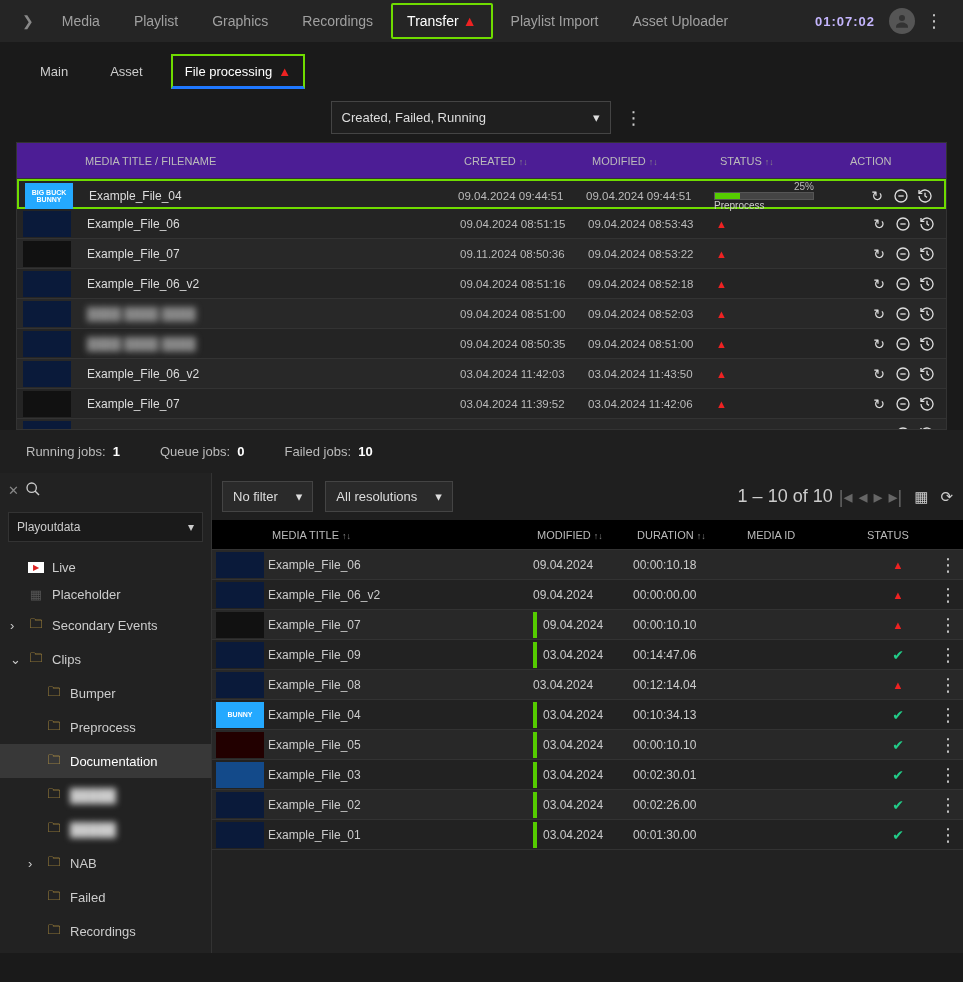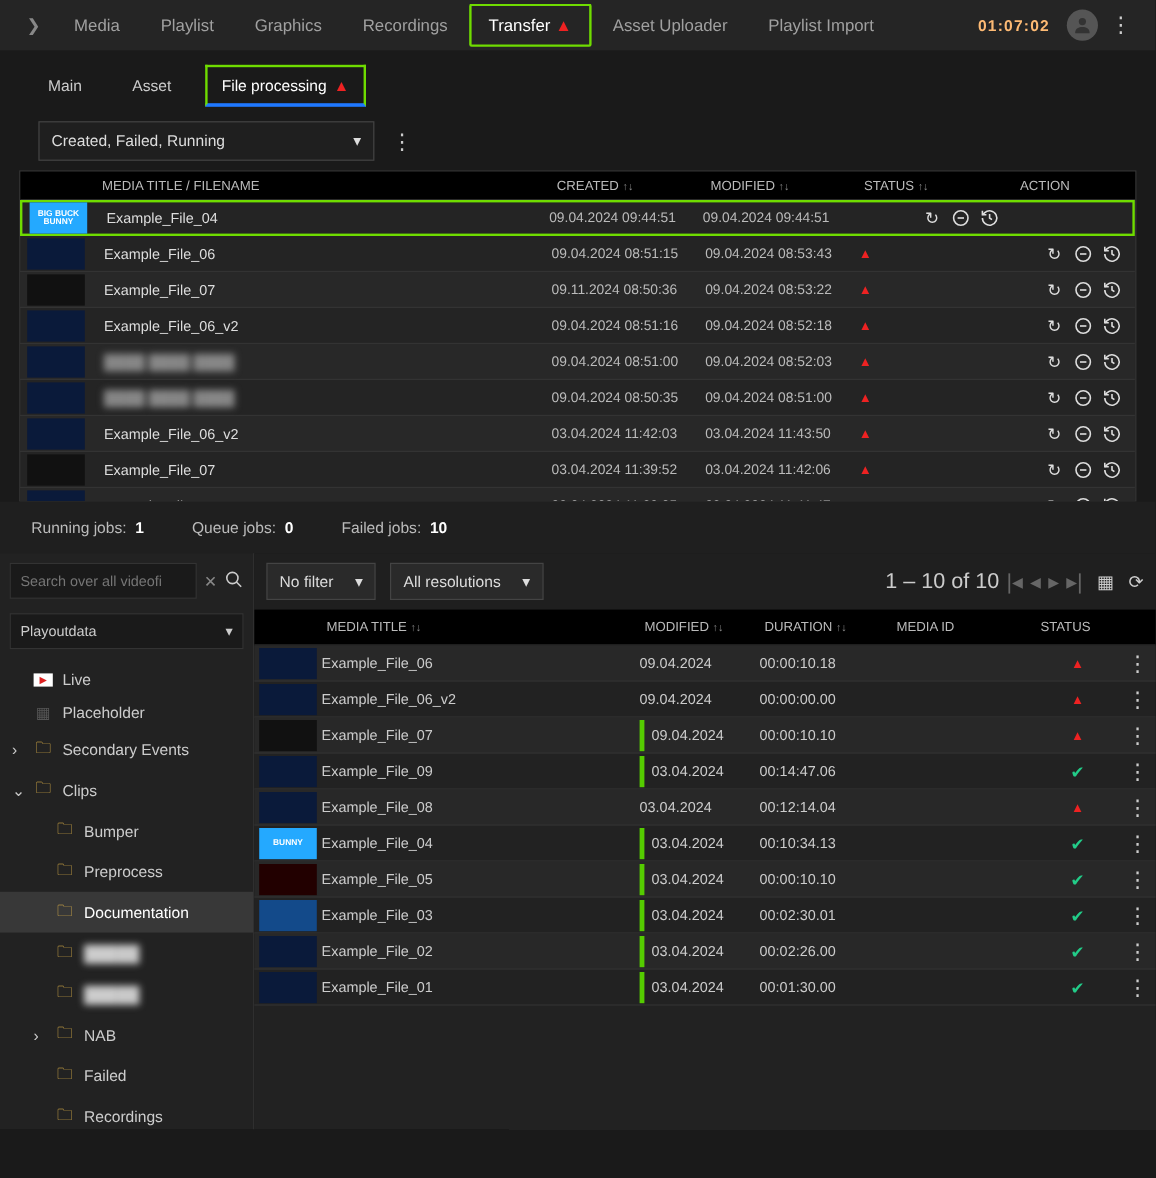--- a/index.html
+++ b/index.html
@@ -3,32 +3,32 @@
 <meta charset="utf-8">
 <style>
 * { margin:0; padding:0; box-sizing:border-box; font-family:Arial,Helvetica,sans-serif; }
 body { background:#1a1a1a; color:#ccc; font-size:13px; width:963px; }
 .topbar { display:flex; align-items:center; height:42px; background:#252525; padding:0 14px; gap:4px; }
 .chevron { color:#888; font-size:14px; padding:4px 8px; cursor:pointer; }
 .topnav { display:flex; flex:1; gap:2px; }
 .topnav-item { padding:10px 16px; color:#a0a0a0; font-size:14px; cursor:pointer; position:relative; }
 .topnav-item.active { color:#fff; border:2px solid #6fdc00; border-radius:2px; padding:8px 14px; }
 .topnav-item .warn { color:#e22; margin-left:4px; }
-.clock { color:#fdba74; font-size:13px; letter-spacing:1px; font-weight:600; margin-right:10px; }
+.clock { color:#c4b5fd; font-size:13px; letter-spacing:1px; font-weight:600; margin-right:10px; }
 .avatar { width:26px; height:26px; border-radius:50%; background:#555; display:flex; align-items:center; justify-content:center; color:#333; }
 .kebab { color:#ccc; padding:0 6px; cursor:pointer; font-size:18px; }
 .subtabs { display:flex; align-items:center; padding:12px 26px 4px; gap:14px; }
 .subtab { padding:10px 14px; color:#ccc; font-size:13px; cursor:pointer; }
 .subtab.active { color:#fff; border:2px solid #6fdc00; border-bottom:3px solid #1f78ff; padding:8px 12px 7px; }
 .subtab .warn { color:#e22; margin-left:6px; }
-.filterrow { display:flex; justify-content:flex-start; align-items:center; padding:8px 16px; gap:8px;margin-left:16px; }
+.filterrow { display:flex; justify-content:center; align-items:center; padding:8px 16px; gap:8px;margin-left:16px; }
 .filter-select { background:#1f1f1f; border:1px solid #444; color:#ddd; padding:8px 10px; width:280px; display:flex; justify-content:space-between; align-items:center; cursor:pointer; }
 .panel { margin:0 16px; background:#242424; border:1px solid #333; }
 .thead,.trow { display:grid; grid-template-columns:64px 1fr 128px 128px 130px 100px; align-items:center; height:30px; border-bottom:1px solid #333; }
-.thead { background:#000000; color:#bbb; font-size:11px; height:24px; }
+.thead { background:#4c1d95; color:#bbb; font-size:11px; height:36px; }
 .thead div { padding:0 4px; }
 .trow { font-size:12px; }
 .trow:nth-child(odd){ background:#282828; }
 .trow.hl { border:2px solid #6fdc00; background:#242424; }
 .thumb { width:48px; height:26px; background:#0a1a3a; margin-left:6px; }
 .thumb.bb { background:#24a9ff; display:flex; align-items:center; justify-content:center; font-size:7px; color:#fff; font-weight:700; line-height:7px; text-align:center; }
 .thumb.dk { background:#111; }
 .trow .title { color:#ddd; padding-left:6px; }
 .trow .blurred { filter:blur(3px); color:#888; }
 .date { color:#bbb; font-size:11.5px; }
@@ -85,22 +85,22 @@
 <body>
 
 <div class="topbar">
   <span class="chevron">❯</span>
   <div class="topnav" id="topnav">
       <div class="topnav-item">Media</div>
       <div class="topnav-item">Playlist</div>
       <div class="topnav-item">Graphics</div>
       <div class="topnav-item">Recordings</div>
       <div class="topnav-item active">Transfer<span class="warn">▲</span></div>
+      <div class="topnav-item">Playlist Import</div>
       <div class="topnav-item">Asset Uploader</div>
-      <div class="topnav-item">Playlist Import</div>
     </div>
   <span class="clock">01:07:02</span>
   <span class="avatar">
     <svg width="18" height="18" viewBox="0 0 24 24" fill="#333">
         <circle cx="12" cy="8" r="4"></circle>
         <path d="M4 20c0-4 4-6 8-6s8 2 8 6v1H4z"></path>
       </svg>
   </span>
   <span class="kebab">⋮</span>
 </div>
@@ -129,20 +129,32 @@
     <div style="text-align:left;padding-right:10px"><span>ACTION</span></div>
   </div>
   <div class="tbody" id="upper-body">
       <div class="trow hl">
         <div>
           <div class="thumb bb">BIG BUCK<br>BUNNY</div>
         </div>
     <div class="title ">Example_File_04</div>
     <div class="date">09.04.2024 09:44:51</div>
     <div class="date">09.04.2024 09:44:51</div>
+    <div class="statuscell">
+          <div class="progress">
+            <div class="plabel">
+              <span></span>
+              <span>25%</span>
+            </div>
+            <div class="pbar">
+              <div style="width:25%"></div>
+            </div>
+            <span style="font-size:10px">Preprocess</span>
+          </div>
+        </div>
     <div class="actions">
           <span class="aicon">↻</span>
           <span class="aicon">
             <svg width="16" height="16" viewBox="0 0 24 24">
               <circle cx="12" cy="12" r="9" fill="none" stroke="#ddd" stroke-width="2"></circle>
               <rect x="8" y="11" width="8" height="2" fill="#ddd"></rect>
             </svg>
           </span>
           <span class="aicon">
             <svg width="16" height="16" viewBox="0 0 24 24" fill="none" stroke="#ddd" stroke-width="2">
@@ -374,21 +386,20 @@
 
 <div class="statusbar">
   <span><span>Running jobs:</span>&nbsp;&nbsp;<b>1</b></span>
   <span><span>Queue jobs:</span>&nbsp;&nbsp;<b>0</b></span>
   <span><span>Failed jobs:</span>&nbsp;&nbsp;<b>10</b></span>
 </div>
 
 <div class="lower">
   <div class="sidebar">
     <div class="searchrow">
-      <input placeholder="Search over all videofi" style="">
       <span style="color:#888">✕</span>
       <span class="sicon">
         <svg width="16" height="16" viewBox="0 0 24 24" fill="none" stroke="#ccc" stroke-width="2">
             <circle cx="10" cy="10" r="7"></circle>
             <line x1="15" y1="15" x2="21" y2="21"></line>
           </svg>
       </span>
     </div>
     <div class="src-select">
       <span>Playoutdata</span>

